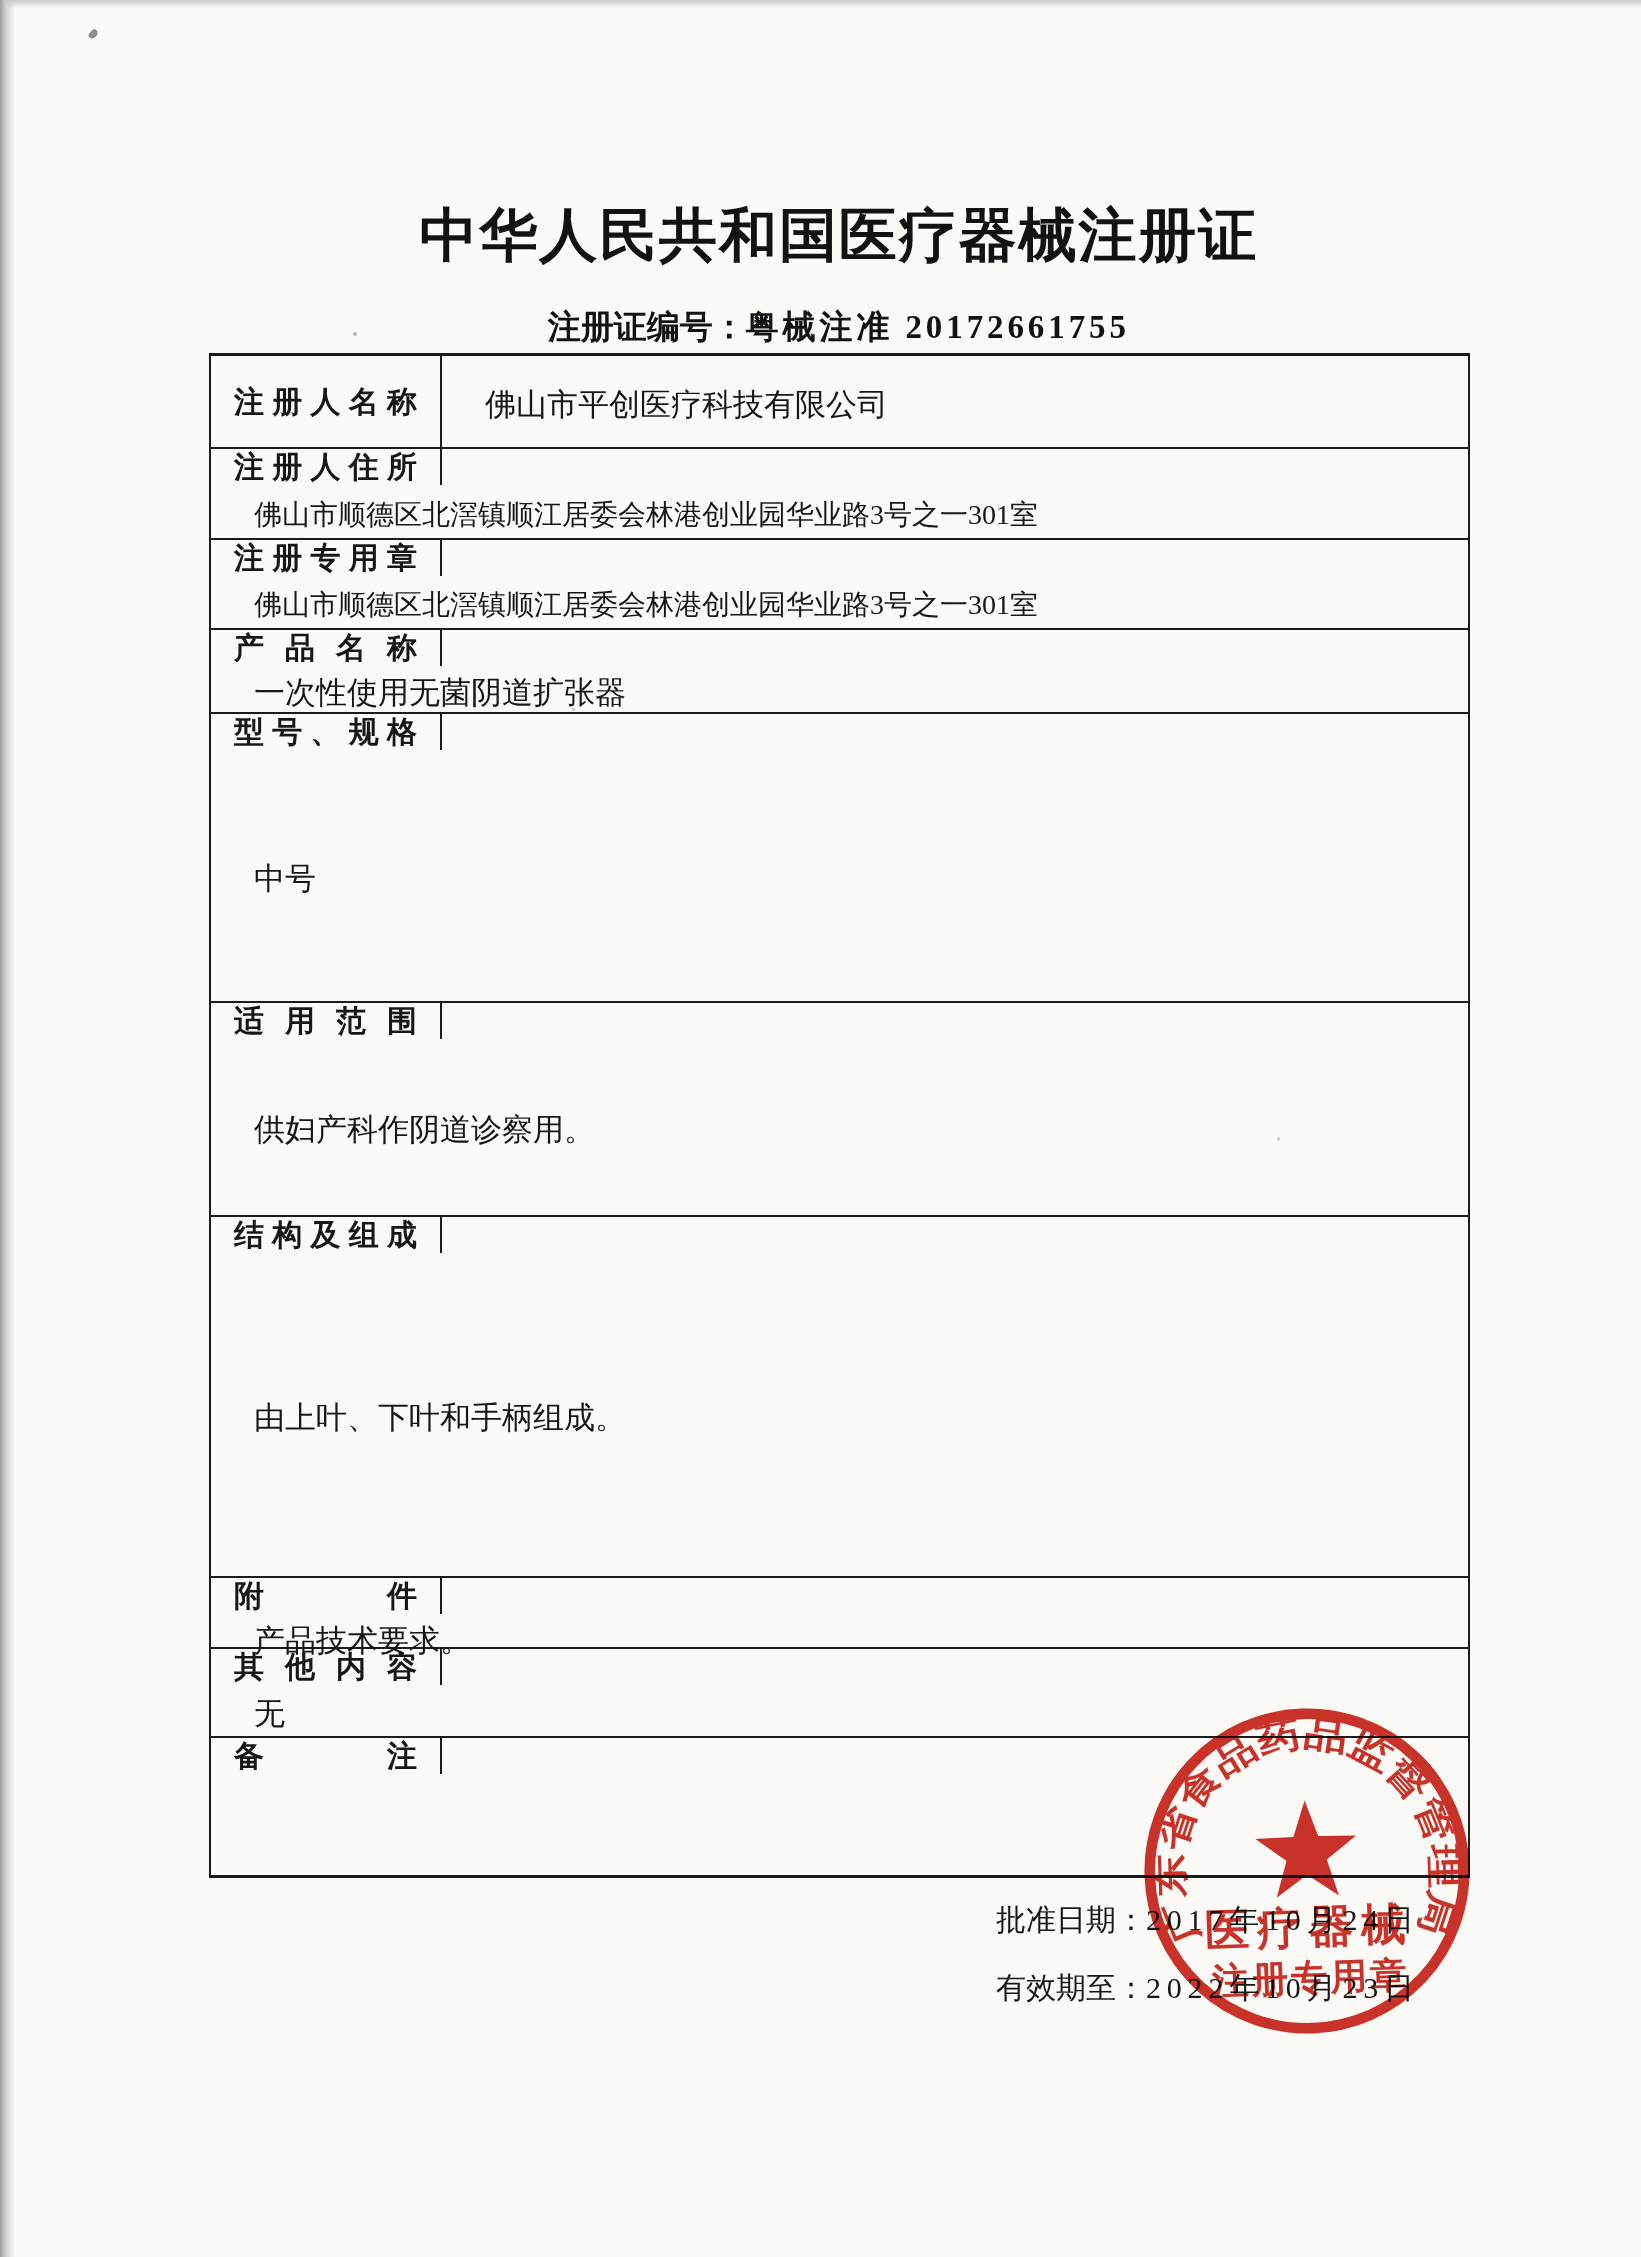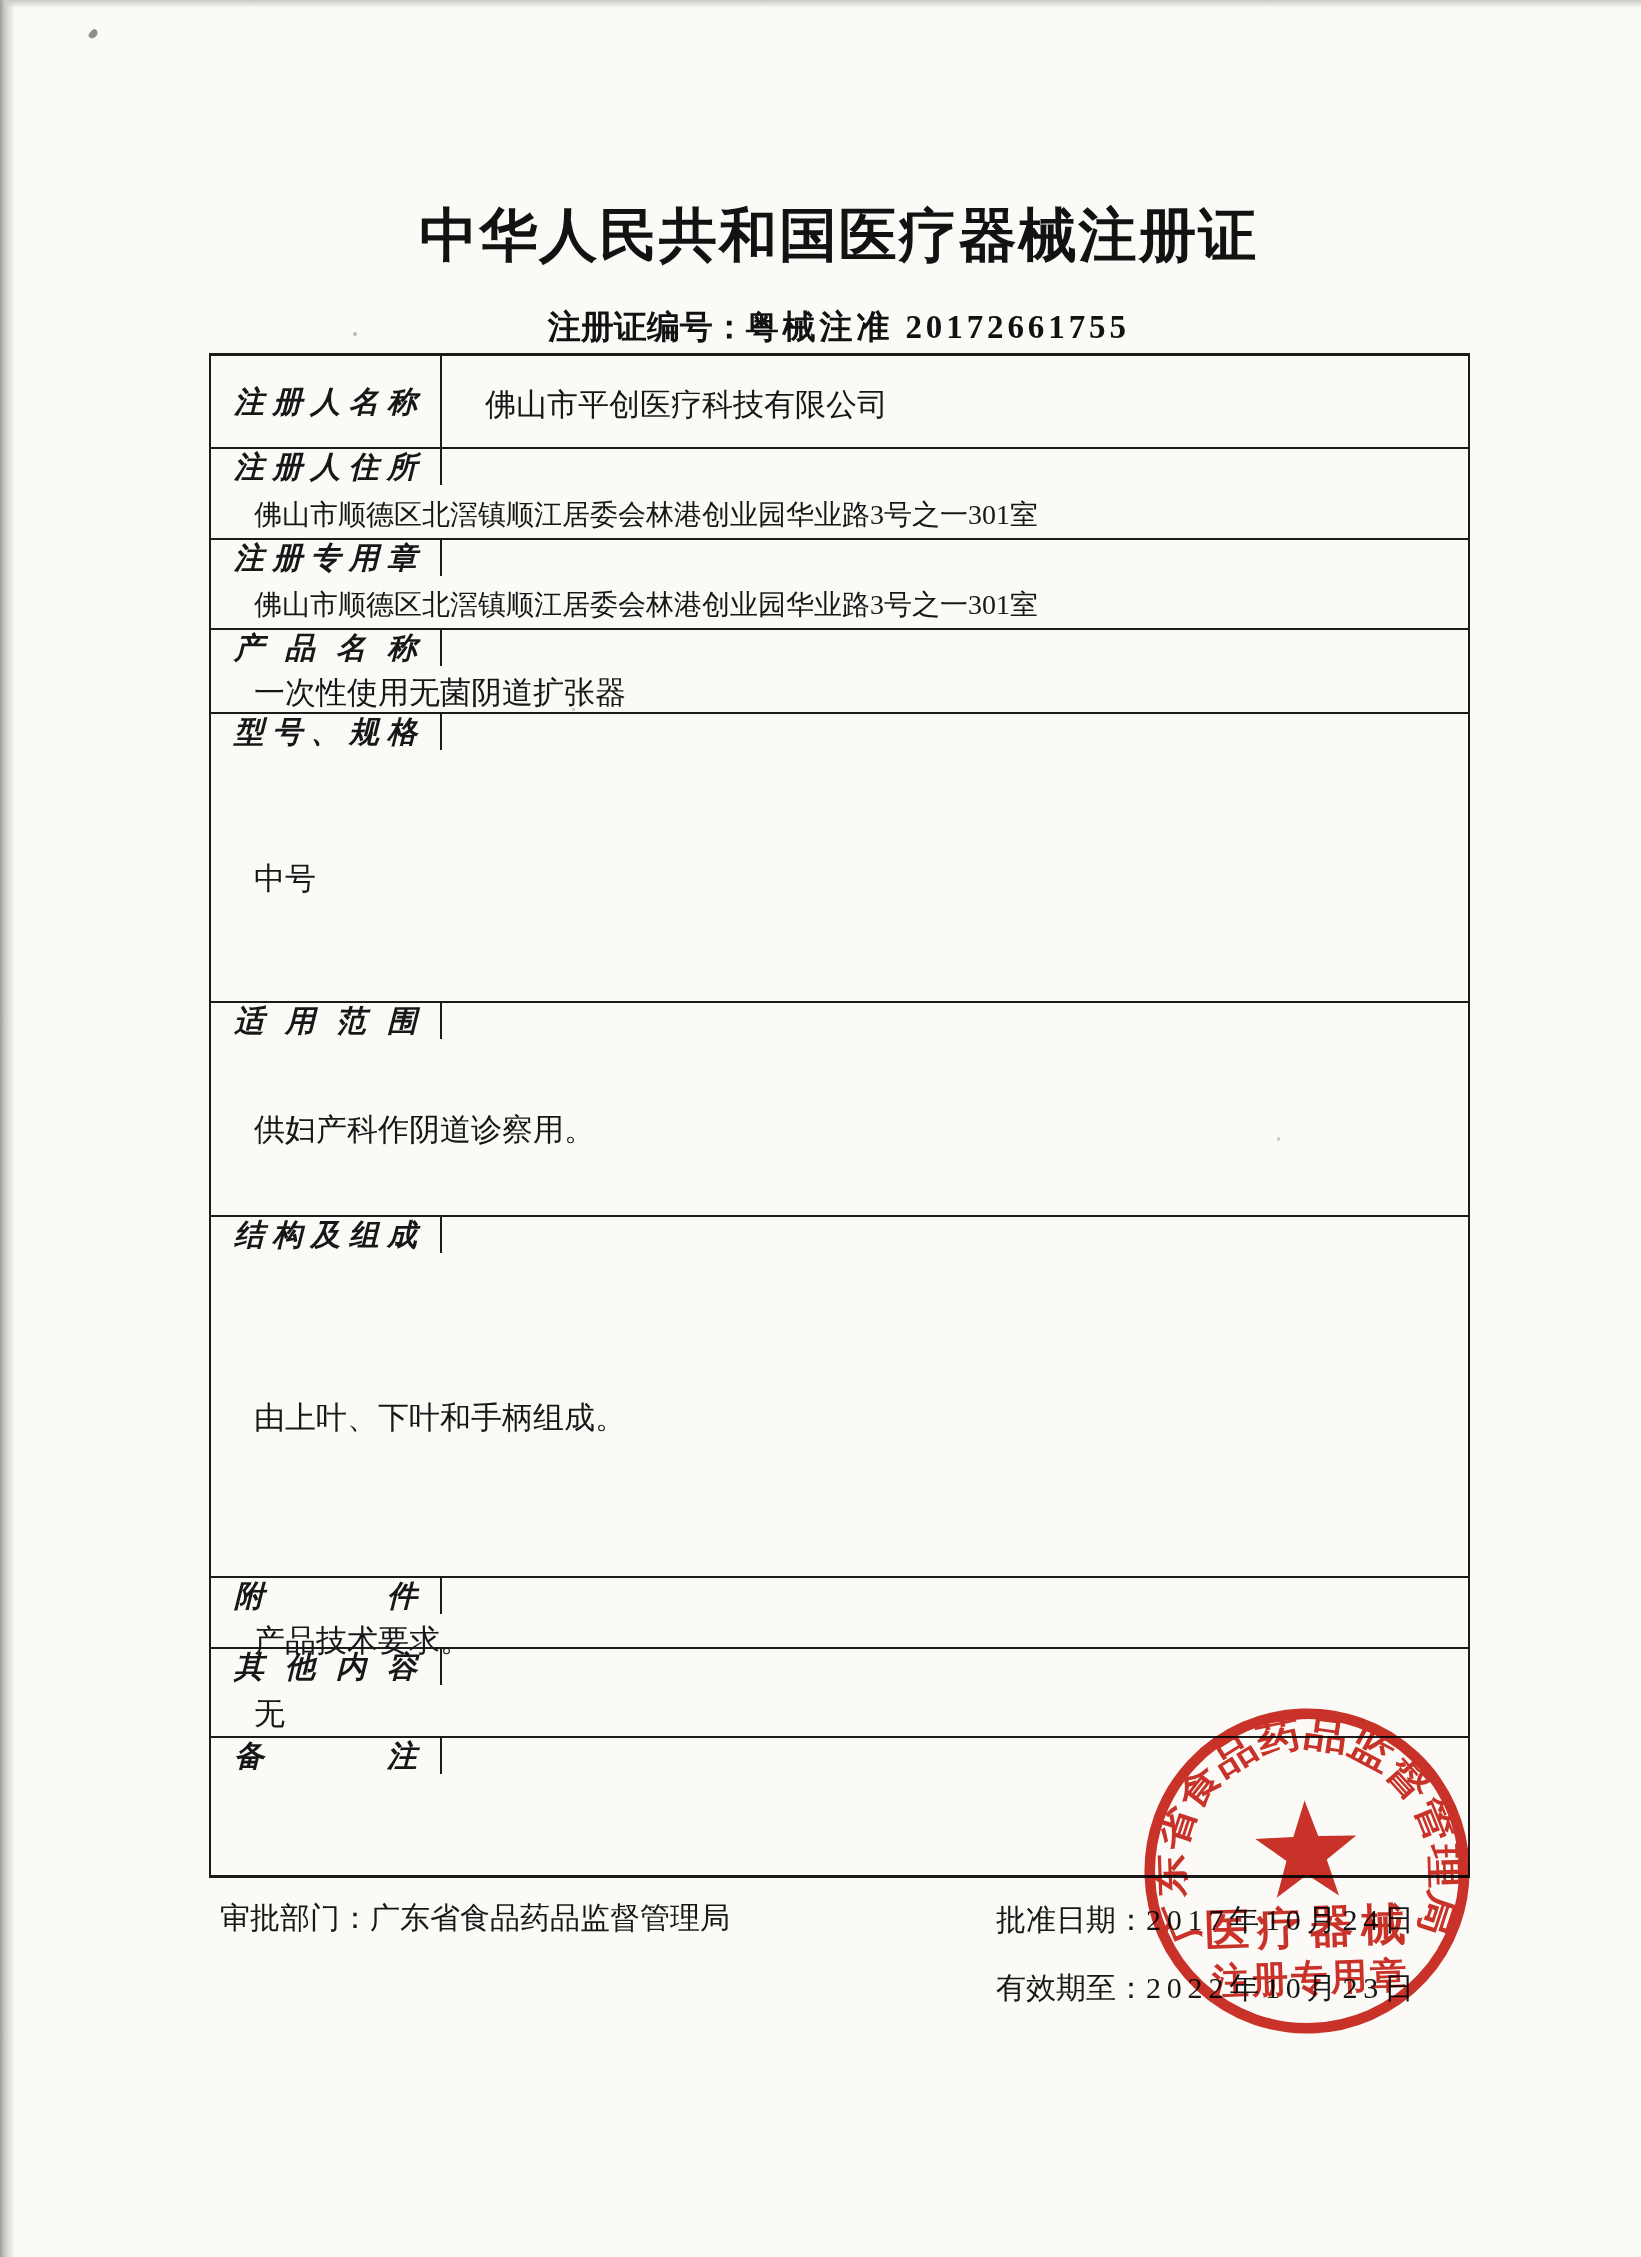--- a/index.html
+++ b/index.html
@@ -25,21 +25,21 @@
   .subtitle{position:absolute;top:305px;left:18.3px;width:1641px;text-align:center;
     font-size:33px;font-weight:bold;color:#121212;}
   .subtitle .num{letter-spacing:3.9px;}
 
   .cert-table{position:absolute;left:209px;top:353px;width:1261px;
     border:3.9px solid #1b1b1b;border-left-width:2.9px;border-right-width:2.9px;box-sizing:border-box;
     background:transparent;}
   .row{display:flex;align-items:stretch;}
   .row + .row{border-top:2.9px solid #1b1b1b;flex-direction:column;}
   .label-cell{width:231px;min-width:231px;border-right:2.9px solid #1b1b1b;
-    display:flex;align-items:center;box-sizing:border-box;font-style:italic;}
+    display:flex;align-items:center;box-sizing:border-box;}
   .label-inner{flex:1;margin:0 23px;font-weight:bold;font-size:30px;
     text-align:justify;text-align-last:justify;line-height:1.2;}
   .value-cell{flex:1;display:flex;align-items:center;
     padding:0 19.3px 0 43px;font-size:31px;line-height:1.35;margin-top:6px;}
   .value-cell.small{font-size:28px;text-align:right;}
 
   .footer-dept{position:absolute;left:220px;top:1898px;font-size:30px;}
   .footer-date1{position:absolute;left:996px;top:1900px;font-size:30px;white-space:nowrap;}
   .footer-date2{position:absolute;left:996px;top:1968px;font-size:30px;white-space:nowrap;}
   .footer-date1 .d,.footer-date2 .d{letter-spacing:5.8px;}
@@ -120,23 +120,20 @@
       <div class="value-cell">无</div>
     </div>
     <div class="row" style="height:137px">
       <div class="label-cell">
           <div class="label-inner">备注</div>
         </div>
       <div class="value-cell"></div>
     </div>
   </div>
 
-  <div class="footer-dept">
-    <span>审批部门：</span><span>广东省食品药品监督管理局</span>
-  </div>
 
   <div class="footer-date1">
     <span>批准日期：</span><span class="d">2017年10月24日</span>
   </div>
 
   <div class="footer-date2">
     <span>有效期至：</span><span class="d">2022年10月23日</span>
   </div>
 
   <div class="stamp">

